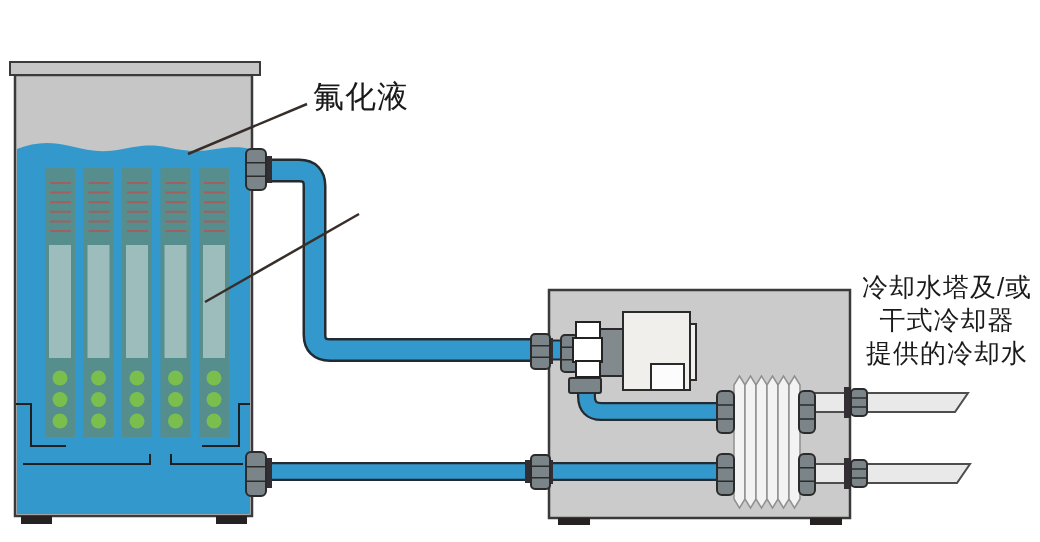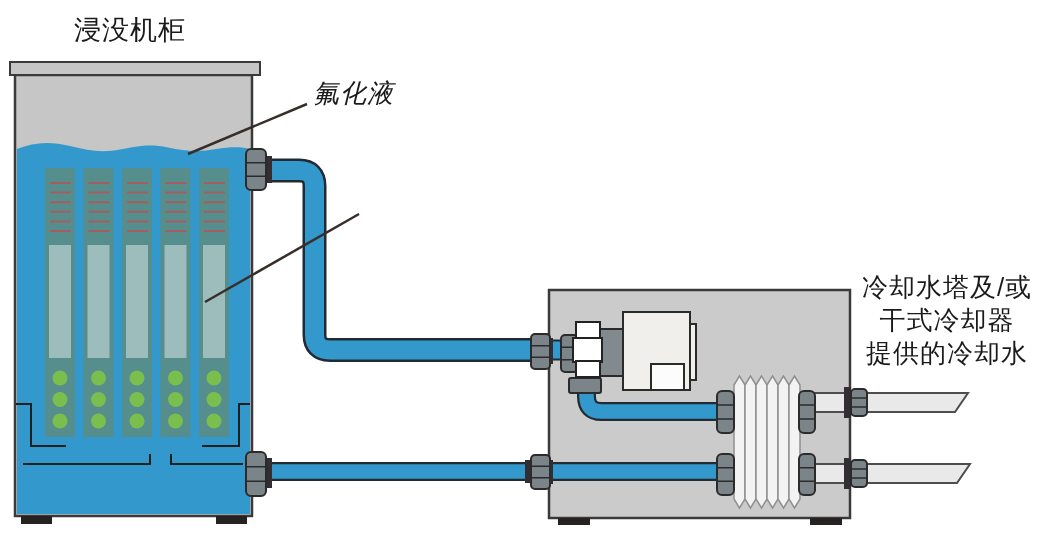--- a/index.html
+++ b/index.html
@@ -12,21 +12,21 @@
     overflow:hidden;
   }
   .stage svg{position:absolute;left:0;top:0;}
   .diagram-label{
     position:absolute;
     white-space:nowrap;
     color:var(--text_color,#1a1a1a);
     letter-spacing:1px;
   }
   #label-cabinet{left:74px;top:12px;font-size:27px;}
-  #label-fluid{left:313px;top:76px;font-size:26px;font-style:italic;}
+  #label-fluid{left:313px;top:76px;font-size:31px;}
   #label-server{left:363px;top:191px;font-size:26px;}
   #label-cooling{left:849px;top:271px;width:196px;text-align:center;font-size:26px;line-height:33px;white-space:normal;}
 
   
   .tank-fill{fill:var(--tank_gray,#c6c6c6);stroke:var(--outline_dark,#3a3a3a);stroke-width:2.5;}
   .lid-fill{fill:var(--tank_gray,#c6c6c6);stroke:var(--outline_dark,#3a3a3a);stroke-width:2;}
   .liquid{fill:var(--pipe_blue,#3399cc);}
   .blade-fill{fill:var(--server_teal,#568d8d);}
   .panel-fill{fill:var(--server_panel,#9dbcbc);}
   .led{fill:var(--led_green,#7abf4e);}
@@ -193,21 +193,20 @@
       </g>
 
       <rect x="558" y="518" width="32" height="7" class="foot"></rect>
       <rect x="810" y="518" width="32" height="7" class="foot"></rect>
     </g>
 
     <line x1="307" y1="104" x2="188" y2="154" class="leader"></line>
     <line x1="359" y1="214" x2="205" y2="302" class="leader"></line>
   </svg>
 
-  <div class="diagram-label" id="label-cabinet">浸没机柜</div>
 
   <div class="diagram-label" id="label-fluid">氟化液</div>
 
 
   <div class="diagram-label" id="label-cooling">
     <div>冷却水塔及/或</div>
     <div>干式冷却器</div>
     <div>提供的冷却水</div>
   </div>
 

